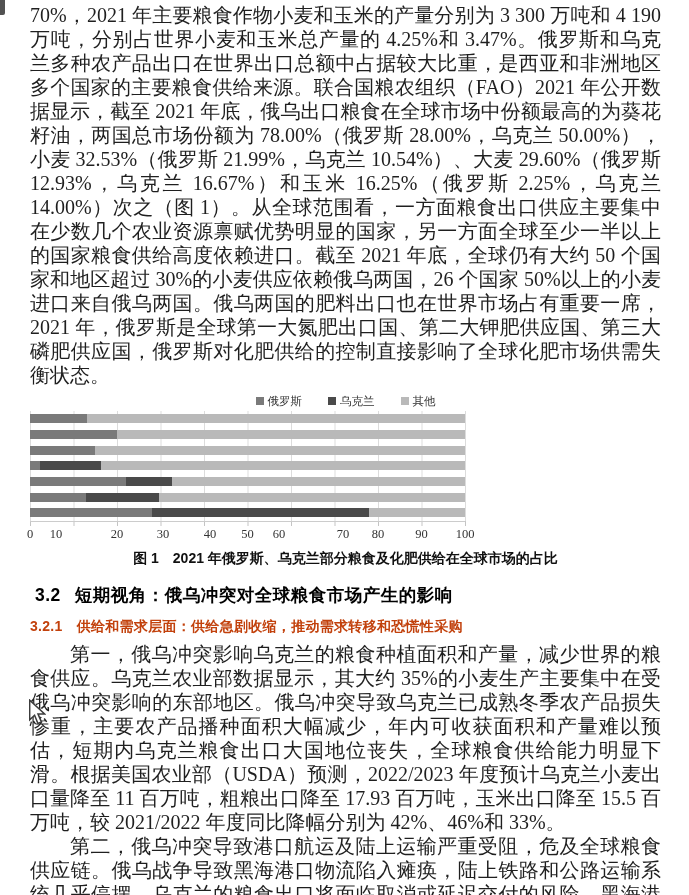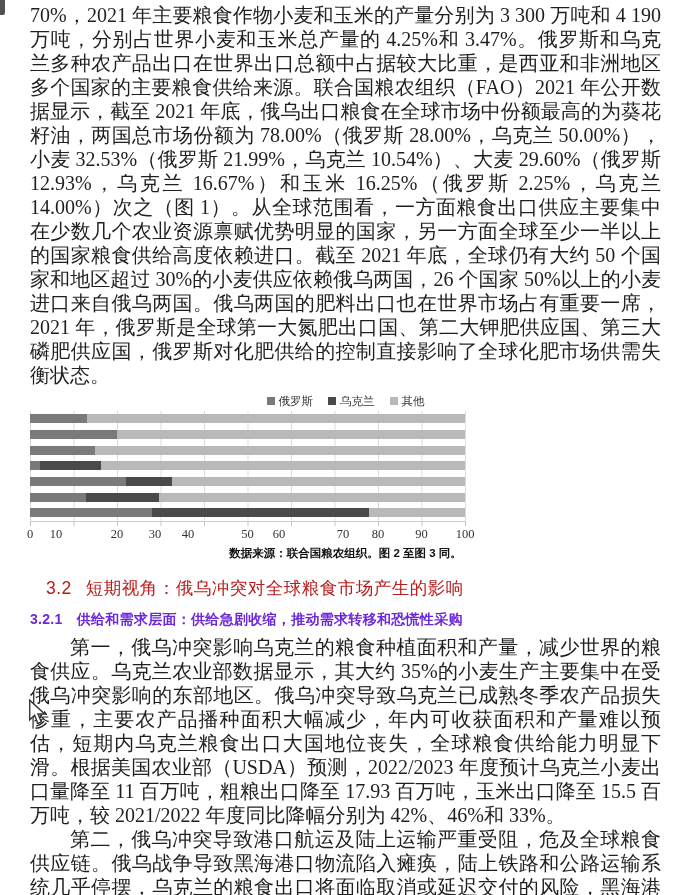--- a/index.html
+++ b/index.html
@@ -5,28 +5,28 @@
   html,body{margin:0;padding:0;}
   body{
     width:689px;height:895px;overflow:hidden;background:#ffffff;
     font-family:"Liberation Serif","DejaVu Serif",serif;color:#1f1f1f;
   }
   .page{position:relative;width:689px;height:895px;box-sizing:border-box;padding:3px 28px 0 30px;}
   .corner-notch{position:absolute;left:0;top:0;width:5px;height:15px;background:#525252;border-radius:0 0 2px 0;}
   .body-text{font-size:20px;line-height:24px;text-align:justify;margin:0;}
   .indent{text-indent:2em;}
   
-  .h2{font-family:"Liberation Sans","DejaVu Sans",sans-serif;font-weight:normal;font-size:17.5px;
-      color:#b91c1c;margin:15px 0 0 16px;letter-spacing:0.5px;}
+  .h2{font-family:"Liberation Sans","DejaVu Sans",sans-serif;font-weight:bold;font-size:17.5px;
+      color:#000000;margin:15px 0 0 5px;letter-spacing:0.5px;}
   .h2 .num,.h3 .num{margin-right:14px;}
   .h3{font-family:"Liberation Sans","DejaVu Sans",sans-serif;font-weight:bold;font-size:14px;
-      color:#6d28d9;margin:11px 0 6px 0;letter-spacing:0.3px;}
+      color:#c2410c;margin:11px 0 6px 0;letter-spacing:0.3px;}
   
   .chart{margin:7px 0 0 0;}
-  .legend{display:flex;justify-content:center;align-items:center;gap:15px;height:14px;
+  .legend{display:flex;justify-content:center;align-items:center;gap:26px;height:14px;
           font-size:11.5px;color:#333;margin-bottom:3px;}
   .legend .item{display:flex;align-items:center;}
   .legend .sw{width:8px;height:8px;display:inline-block;margin-right:4px;}
   .plot-wrap{display:flex;}
   .ylabels{width:119px;box-sizing:border-box;padding-right:7px;display:flex;flex-direction:column;justify-content:space-between;height:110px;}
   .ylabels .ylab{height:15.7px;line-height:15.7px;text-align:right;font-size:12.5px;color:#333;white-space:nowrap;}
   .plot-col{width:436px;}
   .plot{position:relative;height:110px;width:435px;
         background-image:linear-gradient(to right,#dcdcdc 1px,transparent 1px);
         background-size:43.5px 100%;border-right:1px solid #dcdcdc;}
@@ -101,32 +101,32 @@
               <div class="seg" style="width: 121.8px; background: rgb(122, 122, 122);"></div>
               <div class="seg" style="width: 217.5px; background: rgb(74, 74, 74);"></div>
               <div class="seg" style="width: 95.7px; background: rgb(185, 185, 185);"></div>
             </div>
           </div>
         <div class="ticks"></div>
         <div class="xlabels" id="xlabels">
             <span style="left: 0px;">0</span>
             <span style="left: 26px;">10</span>
             <span style="left: 87px;">20</span>
-            <span style="left: 125px;">30</span>
-            <span style="left: 158px;">40</span>
+            <span style="left: 133px;">30</span>
+            <span style="left: 180px;">40</span>
             <span style="left: 217.5px;">50</span>
             <span style="left: 249px;">60</span>
             <span style="left: 313px; text-align: right;">70</span>
             <span style="left: 348px;">80</span>
             <span style="left: 391.5px;">90</span>
             <span style="left: 435px;">100</span>
           </div>
       </div>
     </div>
-    <div class="source">数据来源：联合国粮农组织。图 2 至图 3 同。</div>
+    <figcaption class="caption">图 1　2021 年俄罗斯、乌克兰部分粮食及化肥供给在全球市场的占比</figcaption>
   </figure>
 
   <h2 class="h2"><span class="num">3.2</span><span>短期视角：俄乌冲突对全球粮食市场产生的影响</span></h2>
 
   <h3 class="h3"><span class="num">3.2.1</span><span>供给和需求层面：供给急剧收缩，推动需求转移和恐慌性采购</span></h3>
 
   <p class="body-text indent">第一，俄乌冲突影响乌克兰的粮食种植面积和产量，减少世界的粮食供应。乌克兰农业部数据显示，其大约 35%的小麦生产主要集中在受俄乌冲突影响的东部地区。俄乌冲突导致乌克兰已成熟冬季农产品损失惨重，主要农产品播种面积大幅减少，年内可收获面积和产量难以预估，短期内乌克兰粮食出口大国地位丧失，全球粮食供给能力明显下滑。根据美国农业部（USDA）预测，2022/2023 年度预计乌克兰小麦出口量降至 11 百万吨，粗粮出口降至 17.93 百万吨，玉米出口降至 15.5 百万吨，较 2021/2022 年度同比降幅分别为 42%、46%和 33%。</p>
   <p class="body-text indent">第二，俄乌冲突导致港口航运及陆上运输严重受阻，危及全球粮食供应链。俄乌战争导致黑海港口物流陷入瘫痪，陆上铁路和公路运输系统几乎停摆，乌克兰的粮食出口将面临取消或延迟交付的风险，黑海港口的物流中断还可能影响邻国罗马尼亚、保加利亚以及哈萨克斯坦的粮食出口。乌克兰基础设施部公开数据显示，2022 年 11 月乌克兰粮食出口不足 300 万吨，在 10 月 420 万吨的基础上进一步下滑。而俄罗斯尽管运输能力正常，但受外部制裁影响，粮食供应水平也大打折扣。联合国粮农组织 2023 年 4 月的报告显示，预计 2022/2023 年度世界谷物贸易量将较 2021/2022 年度下降 2.7%，至 4.69 亿吨。俄乌冲突产生的粮食供应危机在短期内或难以有效恢复。</p>
 
   <svg class="cursor" width="17" height="26" viewBox="0 0 12.5 19">

